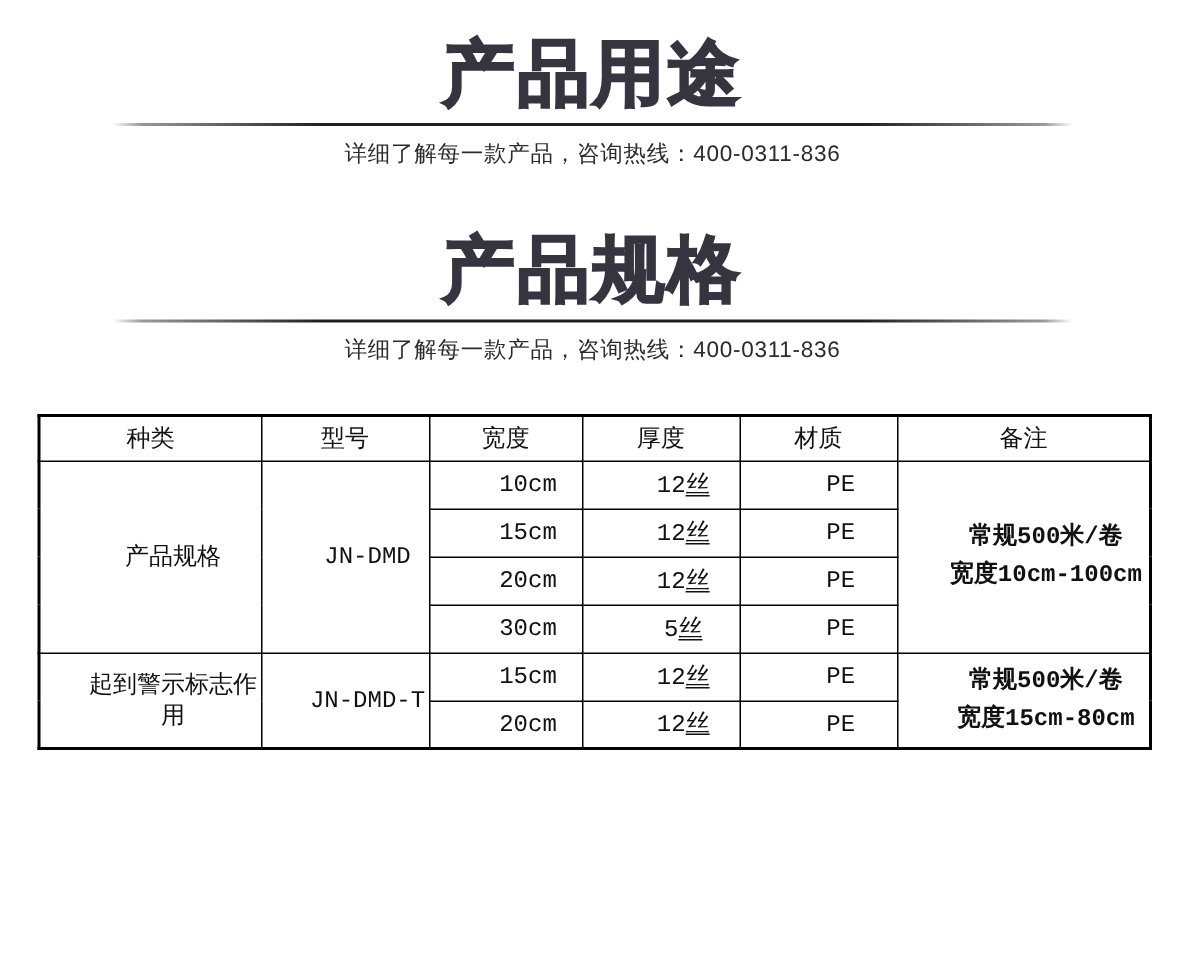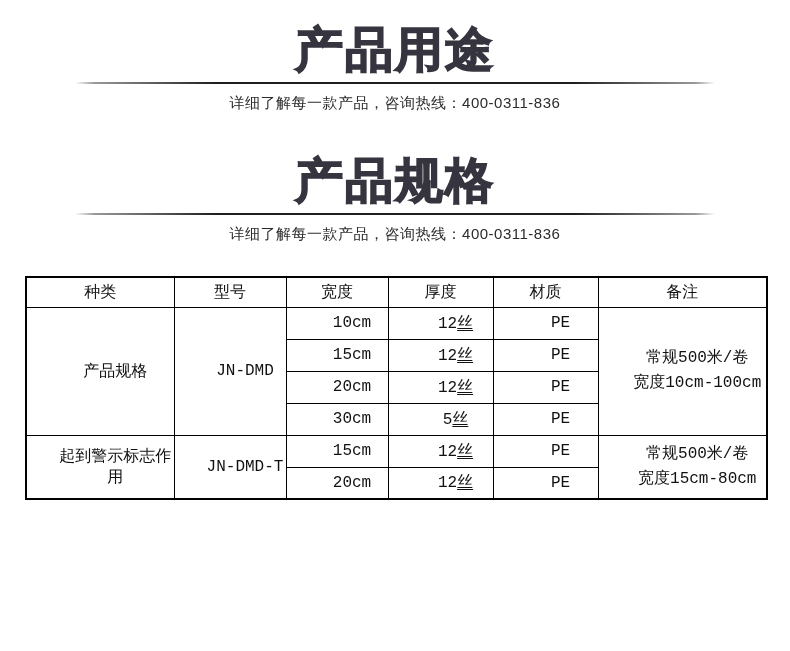--- a/index.html
+++ b/index.html
@@ -68,21 +68,21 @@
     text-align: center;
     vertical-align: middle;
     font-weight: normal;
     font-size: 16px;
     padding: 0 2px;
     background: #fff;
   }
   .spec-table th { height: 30px; margin-left: 38px; }
   .spec-table td { height: 32px; padding-left: 32px; }
   .u { text-decoration: underline; text-underline-offset: 2px; }
-  .remark-line { line-height: 25px; font-size: 16px; }
+  .remark-line { line-height: 25px; font-size: 16px; font-weight: bold; }
 </style>
 </head>
 <body>
 
 <div class="page">
 
   <div class="section--usage">
     <div class="section-header">
       <div class="big-title">产品用途</div>
       <div class="divider"></div>

